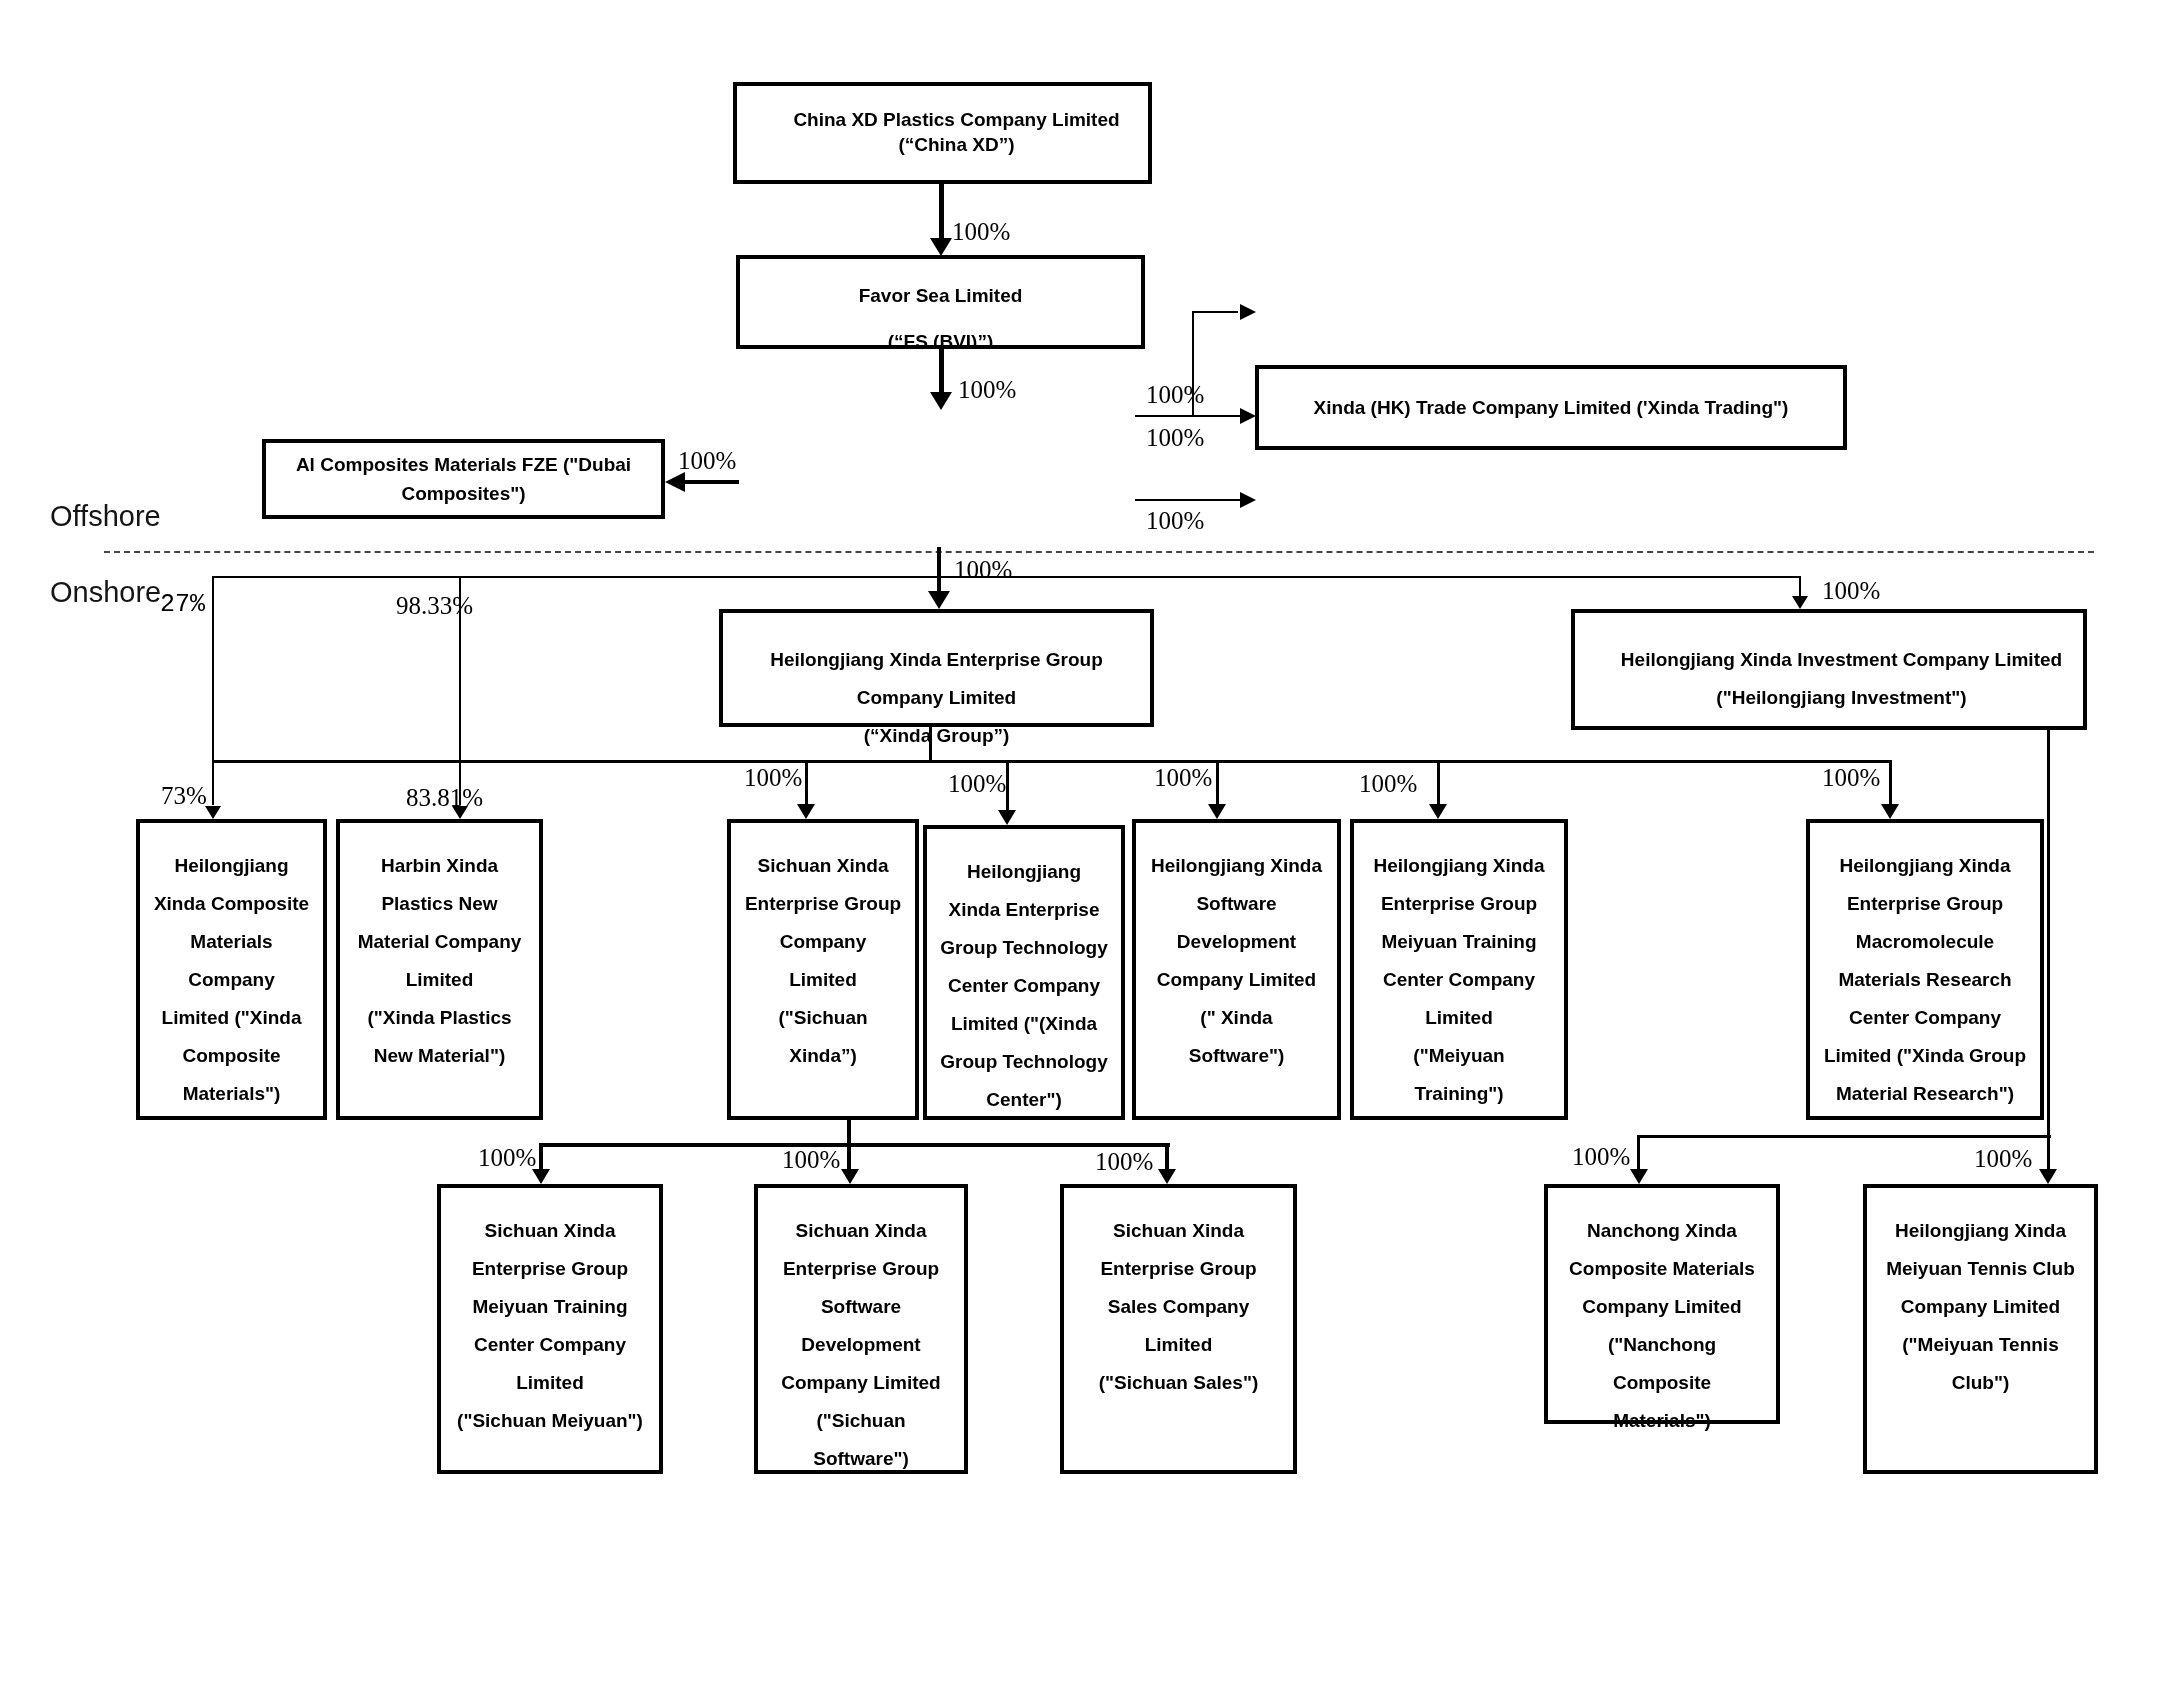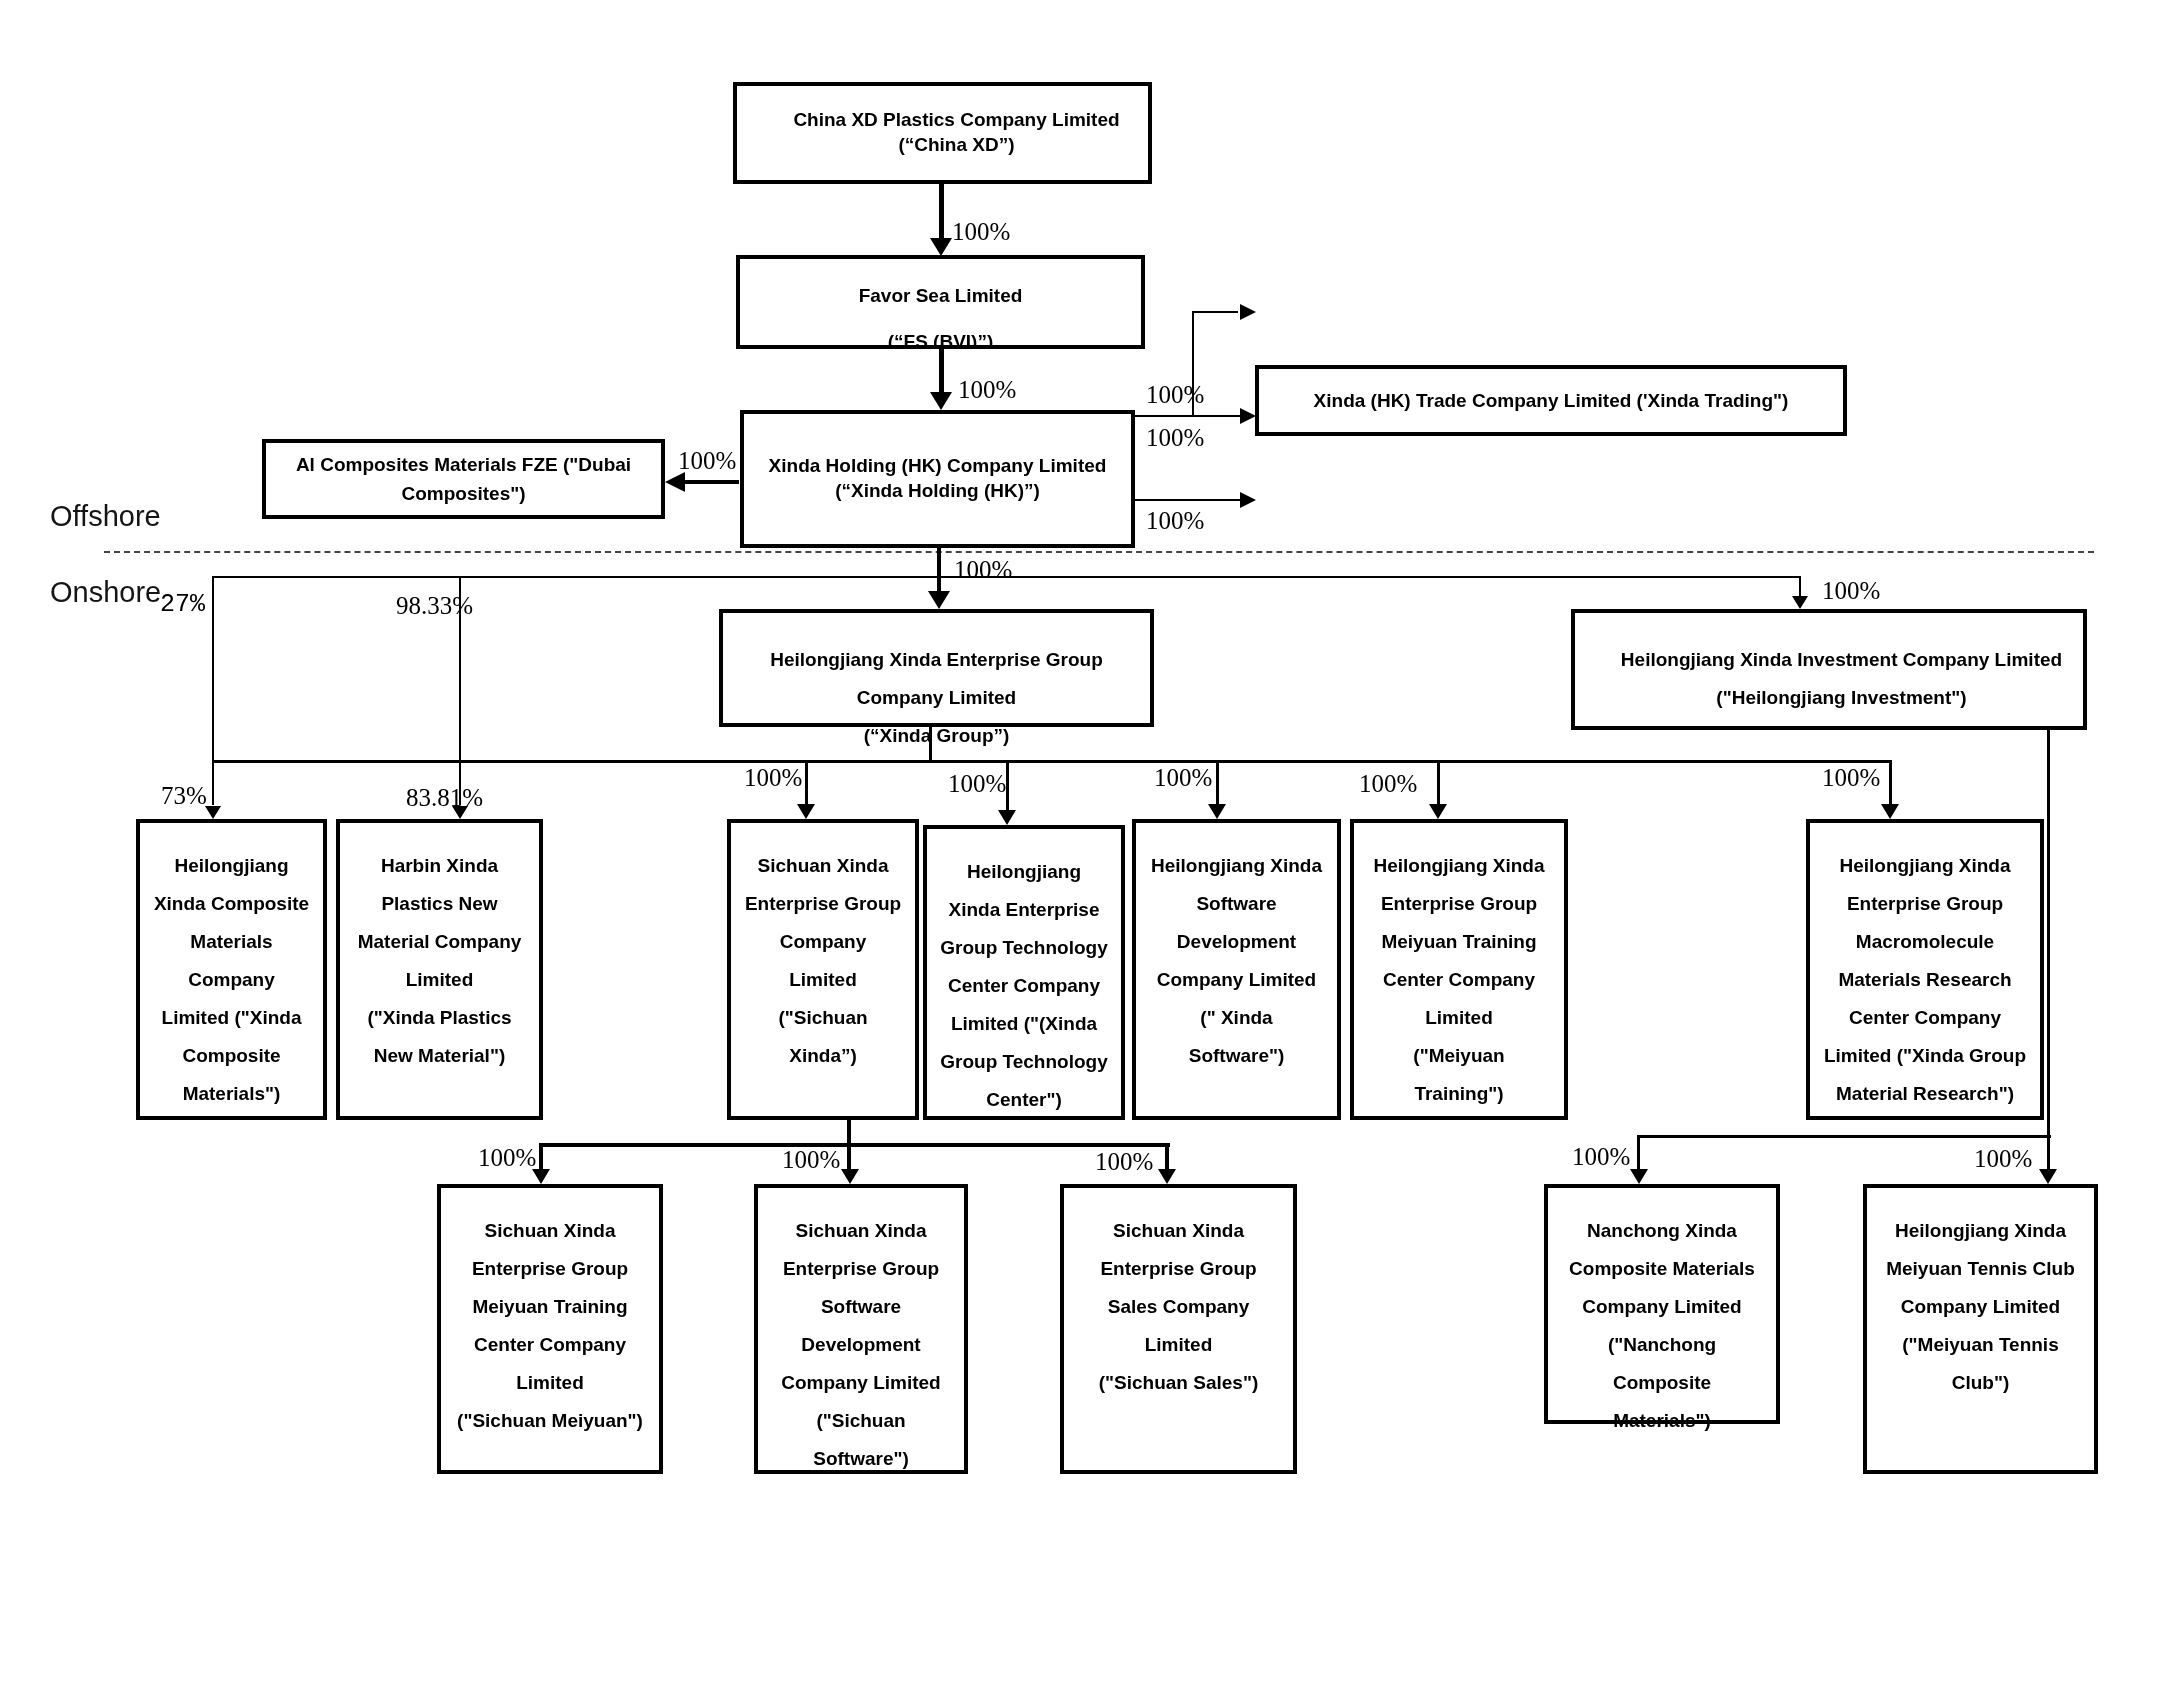--- a/index.html
+++ b/index.html
@@ -29,25 +29,23 @@
 <div id="canvas">
 
   <div class="region" style="left:50px;top:500px;">Offshore</div>
   <div class="region" style="left:50px;top:576px;">Onshore</div>
   <div class="dash" style="left:104px;top:551px;width:1990px;"></div>
 
   <div class="node node-top" style="left:733px;top:82px;width:419px;height:102px;padding-left:36px;">China XD Plastics Company Limited
 (“China XD”)</div>
   <div class="node node-clip" style="left:736px;top:255px;width:409px;height:94px;">Favor Sea Limited
 (“FS (BVI)”)</div>
-  <div class="node node-top" style="left:740px;top:410px;width:395px;height:138px;">Xinda Holding (HK) Company Limited
-(“Xinda Holding (HK)”)</div>
   <div class="node node-top" style="left:262px;top:439px;width:403px;height:80px;line-height:1.55;">Al Composites Materials FZE      ("Dubai
 Composites")</div>
-  <div class="node node-one" style="left:1255px;top:365px;width:592px;height:71px;">Xinda (HK) Trade Company Limited     ('Xinda Trading")</div>
+  <div class="node node-one" style="left:1255px;top:365px;width:592px;height:85px;">Xinda (HK) Trade Company Limited     ('Xinda Trading")</div>
 
   <div class="node node-top" style="left:719px;top:609px;width:435px;height:118px;justify-content:flex-start;padding-top:28px;line-height:2.0;">Heilongjiang Xinda Enterprise Group Company Limited
 (“Xinda Group”)</div>
   <div class="node node-top" style="left:1571px;top:609px;width:516px;height:121px;justify-content:flex-start;padding-top:28px;line-height:2.0;padding-left:33px;">Heilongjiang Xinda Investment Company Limited
 ("Heilongjiang Investment")</div>
 
   <div class="node node-col" style="left:136px;top:819px;width:191px;height:301px;">Heilongjiang
 Xinda Composite
 Materials
 Company

